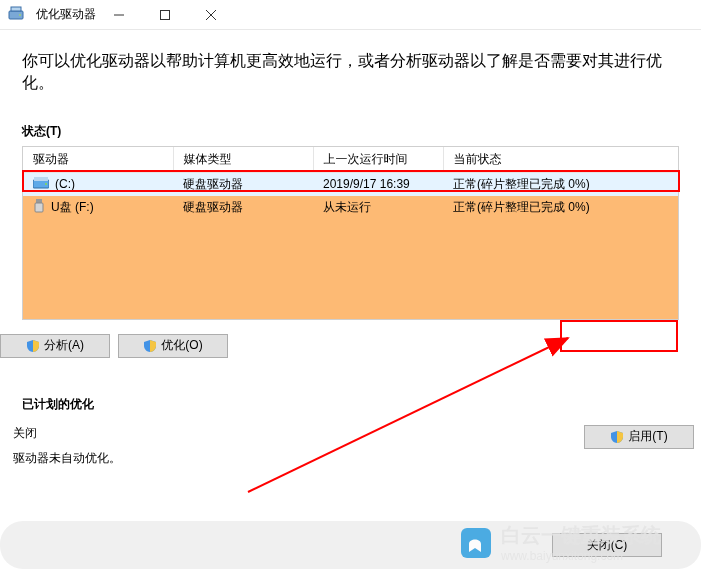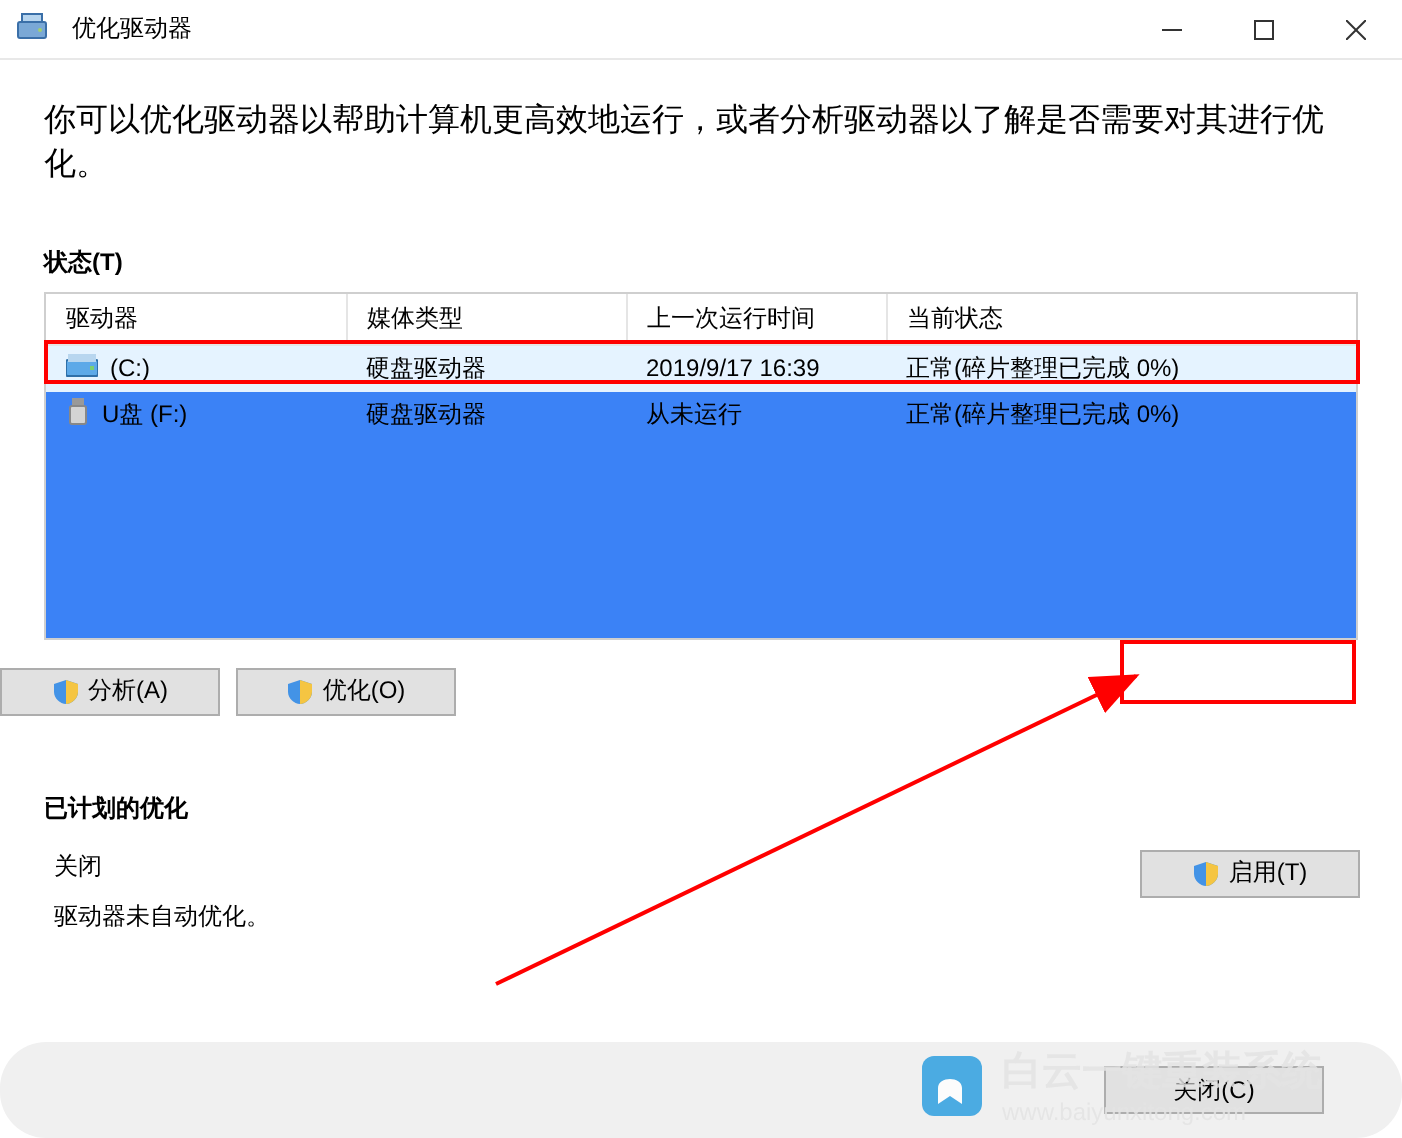--- a/index.html
+++ b/index.html
@@ -9,21 +9,20 @@
   background: #fff;
   width: 701px;
   height: 569px;
   position: relative;
   overflow: hidden;
 }
 .titlebar {
   height: 30px;
   display: flex;
   align-items: center;
-  justify-content: space-between;
   padding-left: 8px;
   border-bottom: 1px solid #e8e8e8;
 }
 .titlebar-left { display: flex; align-items: center; gap: 6px; }
 .titlebar-title { color: #000; font-size: 12px; }
 .window-controls { display: flex; }
 .window-btn {
   width: 46px;
   height: 30px;
   display: flex;
@@ -40,21 +39,21 @@
 }
 .section-label {
   padding: 18px 0 6px 22px;
   font-size: 12px;
   color: #000;
   font-weight: bold;
 }
 .drive-panel {
   margin: 0 22px;
   border: 1px solid #cfcfcf;
-  background: #3b82f6;
+  background: #fdba74;
   height: 174px;
   position: relative;
 }
 .drive-table { width: 100%; border-collapse: collapse; }
 .drive-table th {
   text-align: left;
   font-weight: normal;
   font-size: 12px;
   padding: 4px 8px 4px 10px;
   border-right: 1px solid #e5e5e5;
@@ -102,21 +101,21 @@
 .highlight-box {
   border: 2px solid #ff0000;
   position: absolute;
   pointer-events: none;
 }
 .schedule-section { margin-top: 20px; }
 .schedule-body {
   display: flex;
   justify-content: space-between;
   align-items: flex-start;
-  padding: 6px 21px;
+  padding: 6px 7px;
 }
 .schedule-text .status-off { margin-bottom: 8px; }
 .shield {
   display: inline-block;
   width: 14px;
   height: 14px;
   vertical-align: middle;
 }
 .bottom-bar {
   position: absolute;

